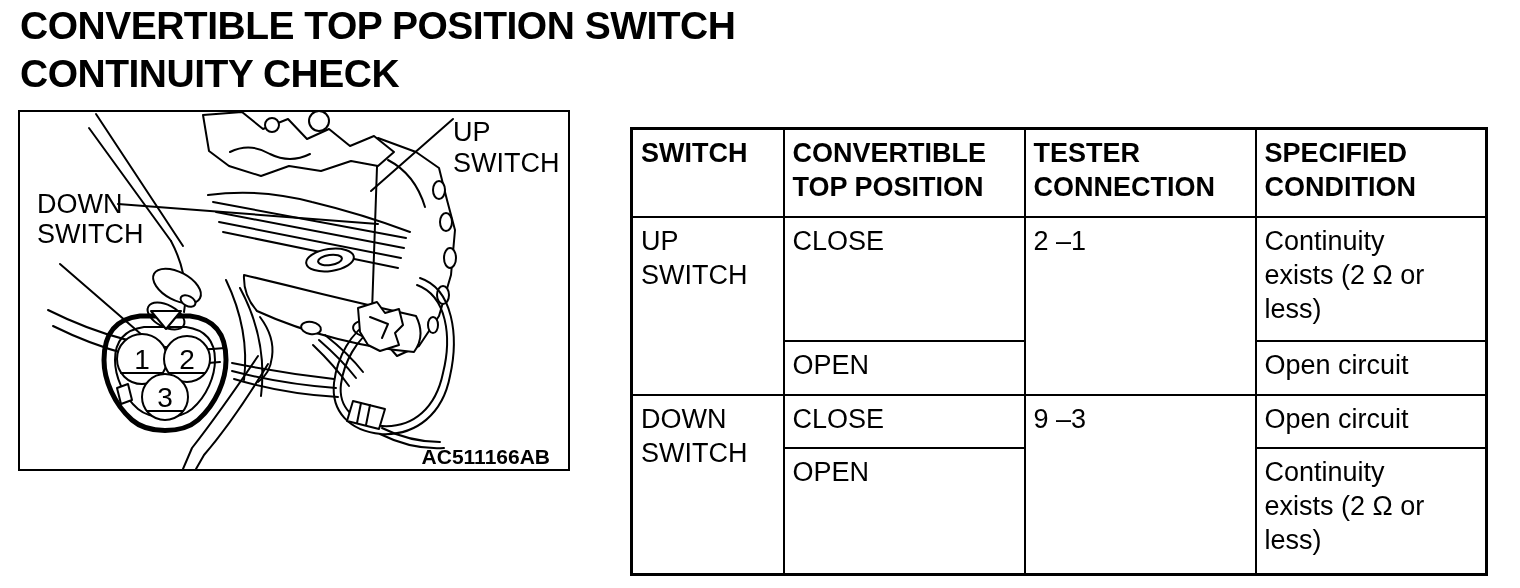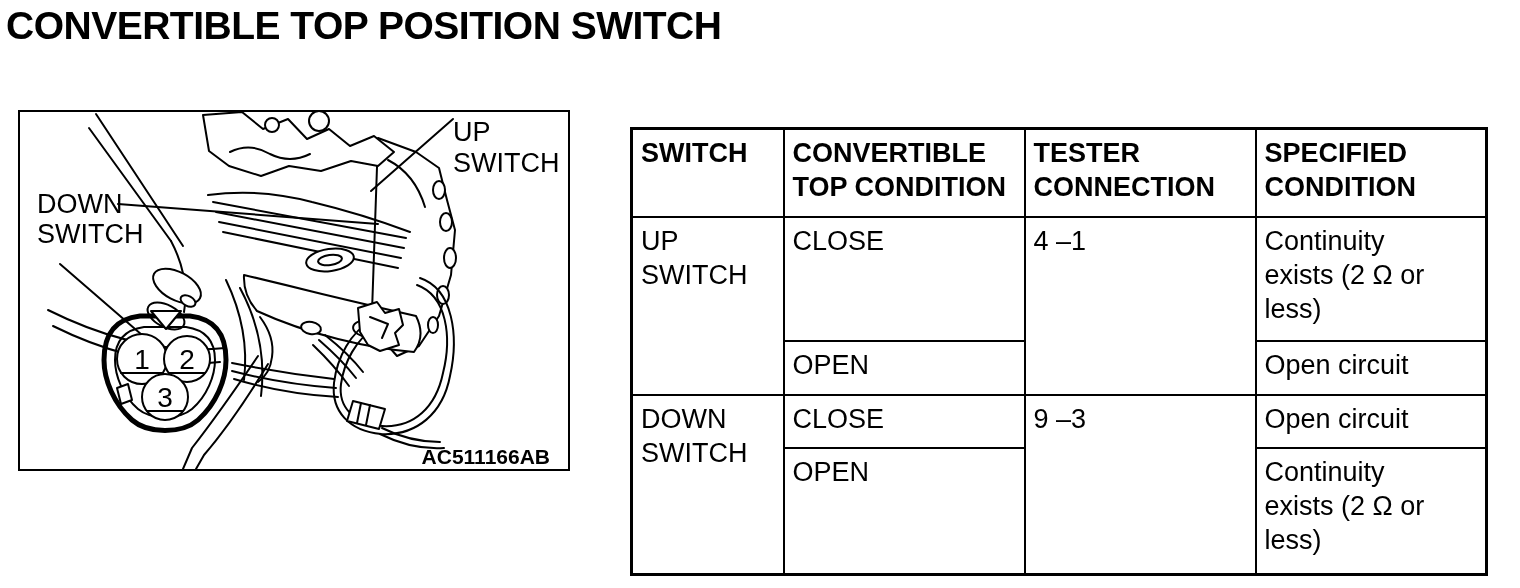--- a/index.html
+++ b/index.html
@@ -5,21 +5,21 @@
   html,body{margin:0;padding:0;background:#ffffff;}
   .page{
     position:relative;
     width:1520px;height:588px;
     background:#ffffff;
     overflow:hidden;
     font-family:"Liberation Sans", sans-serif;
     color:#000;
   }
   .title{
-    position:absolute;left:6px;top:2px;
+    position:absolute;left:20px;top:2px;
     font-size:39px;font-weight:bold;line-height:48px;
     letter-spacing:-0.5px;
     color:#000;
   }
   .figure-frame{
     position:absolute;left:18px;top:110px;
     width:548px;height:357px;
     border:2px solid #000;
     background:#fff;
   }
@@ -51,20 +51,21 @@
   table.spec th{font-weight:bold;}
   table.spec td{font-weight:normal;}
 </style>
 </head>
 <body>
 
 <div class="page">
 
   <div class="title">
     <div>CONVERTIBLE TOP POSITION SWITCH</div>
+    <div>CONTINUITY CHECK</div>
   </div>
 
   <div class="figure-frame">
     <svg viewBox="0 0 548 357">
 
       <g>
         <path class="ln" d="M76,2 L163,134"></path>
         <path class="ln" d="M69,16 L151,129"></path>
         <path class="ln" d="M151,129 Q170,165 164,200"></path>
         <path class="ln" d="M40,152 L122,223"></path>
@@ -155,31 +156,31 @@
     <colgroup>
       <col style="width:152px">
       <col style="width:241px">
       <col style="width:231px">
       <col style="width:231px">
     </colgroup>
     <tbody>
         <tr style="height:88px">
       <th>SWITCH</th>
       <th>CONVERTIBLE
-TOP CONDITION</th>
+TOP POSITION</th>
       <th>TESTER
 CONNECTION</th>
       <th>SPECIFIED
 CONDITION</th>
     </tr>
     <tr style="height:124px">
       <td rowspan="2">UP
 SWITCH</td>
       <td>CLOSE</td>
-      <td rowspan="2">4 –1</td>
+      <td rowspan="2">2 –1</td>
       <td>Continuity
 exists (2 Ω or
 less)</td>
     </tr>
     <tr style="height:54px">
       <td>OPEN</td>
       <td>Open circuit</td>
     </tr>
     <tr style="height:53px">
       <td rowspan="2">DOWN

